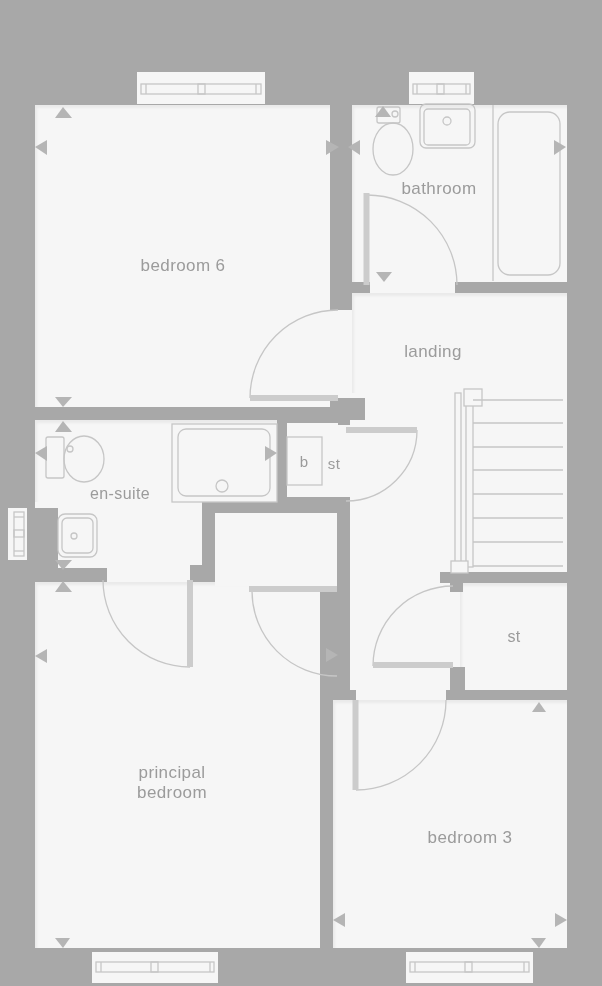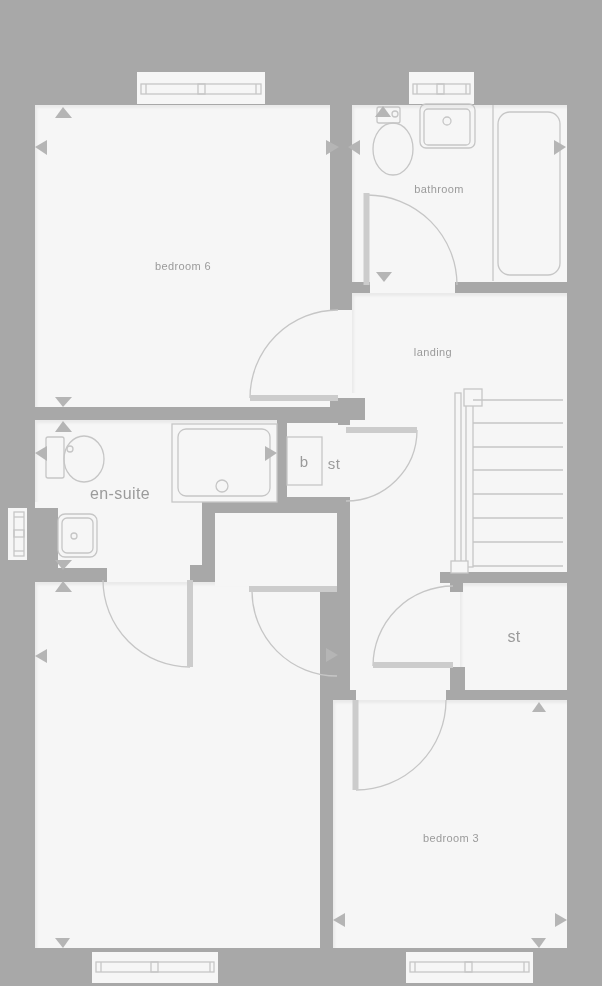--- a/index.html
+++ b/index.html
@@ -15,21 +15,21 @@
     background:#f6f6f6;
     box-shadow:inset 2px 3px 3px rgba(0,0,0,0.05);
   }
   .wall{position:absolute;background:#a8a8a8;}
   .win{position:absolute;background:#f6f6f6;}
   .svg-layer{position:absolute;left:0;top:0;}
   .lbl{
     position:absolute;
     transform:translate(-50%,-50%);
     color:#9b9b9b;
-    font-size:11px;
+    font-size:17px;
     letter-spacing:0.4px;
     white-space:nowrap;
     text-align:center;
     line-height:20px;
   }
   .lbl.small{font-size:15px;}
 </style>
 </head>
 <body>
 
@@ -185,15 +185,19 @@
     </g>
   </svg>
 
   <div class="lbl" style="left:183px;top:266px;">bedroom 6</div>
   <div class="lbl" style="left:439px;top:189px;">bathroom</div>
   <div class="lbl" style="left:433px;top:352px;">landing</div>
   <div class="lbl" style="left:120px;top:494px;font-size:16px;text-align:right;">en-suite</div>
   <div class="lbl small" style="left:304px;top:462px;">b</div>
   <div class="lbl small" style="left:334px;top:464px;">st</div>
   <div class="lbl small" style="left:514px;top:637px;font-size:16px;">st</div>
-  <div class="lbl" style="left:451px;top:838px;">bedroom 3</div>
+  <div class="lbl" style="left:172px;top:783px;">
+    <span>principal</span><br>
+    <span>bedroom</span>
+  </div>
+  <div class="lbl" style="left:470px;top:838px;">bedroom 3</div>
 
 </div>
 
 </body></html>

